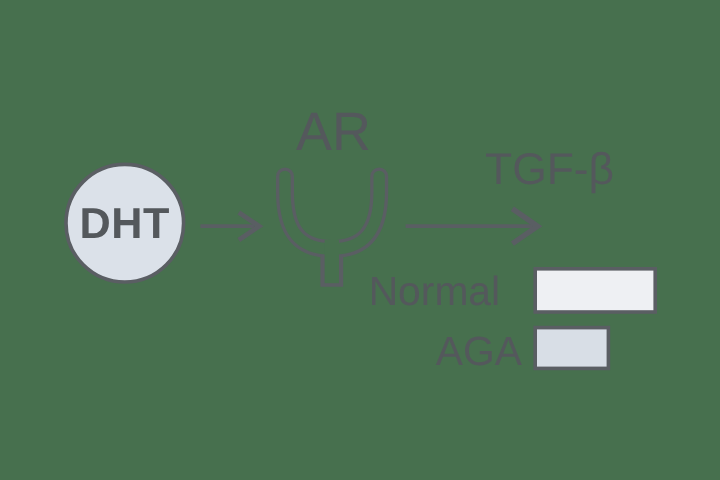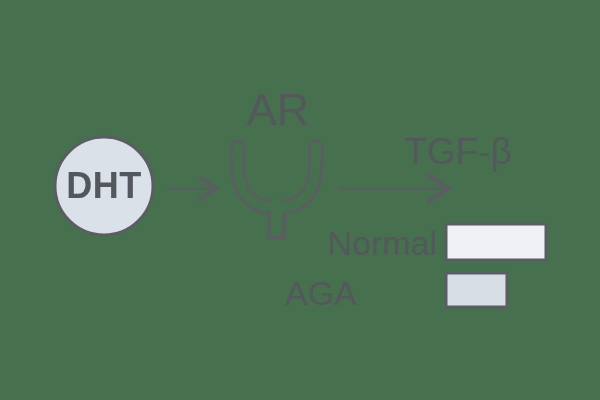--- a/index.html
+++ b/index.html
@@ -10,23 +10,23 @@
   }
   #shapes{position:absolute;left:0;top:0;}
   .lbl{
     position:absolute;color:#54585c;line-height:1;white-space:nowrap;
     -webkit-user-select:none;user-select:none;
   }
   .lbl-dht{left:54px;top:136px;width:100px;height:100px;
     display:flex;align-items:center;justify-content:center;
     font-size:36px;letter-spacing:0.5px;font-weight:bold;}
   .lbl-ar{left:228px;top:87px;width:100px;text-align:center;font-size:45px;}
-  .lbl-tgfb{left:398px;top:133px;width:120px;text-align:center;font-size:37px;}
-  .lbl-normal{left:287px;top:226px;width:150px;text-align:right;font-size:34px;}
-  .lbl-aga{left:285px;top:276px;width:150px;font-size:34px;}
+  .lbl-tgfb{left:398px;top:122px;width:120px;text-align:center;font-size:37px;}
+  .lbl-normal{left:287px;top:226px;width:150px;text-align:center;font-size:34px;}
+  .lbl-aga{left:285px;top:276px;width:150px;text-align:right;font-size:34px;}
 </style>
 </head>
 <body>
 
 <div id="stage">
 
   <svg id="shapes" width="600" height="400" viewBox="0 0 600 400">
 
     <circle cx="104" cy="186" r="49" fill="#dbe1e9" stroke="#5a5e63" stroke-width="3"></circle>
 

